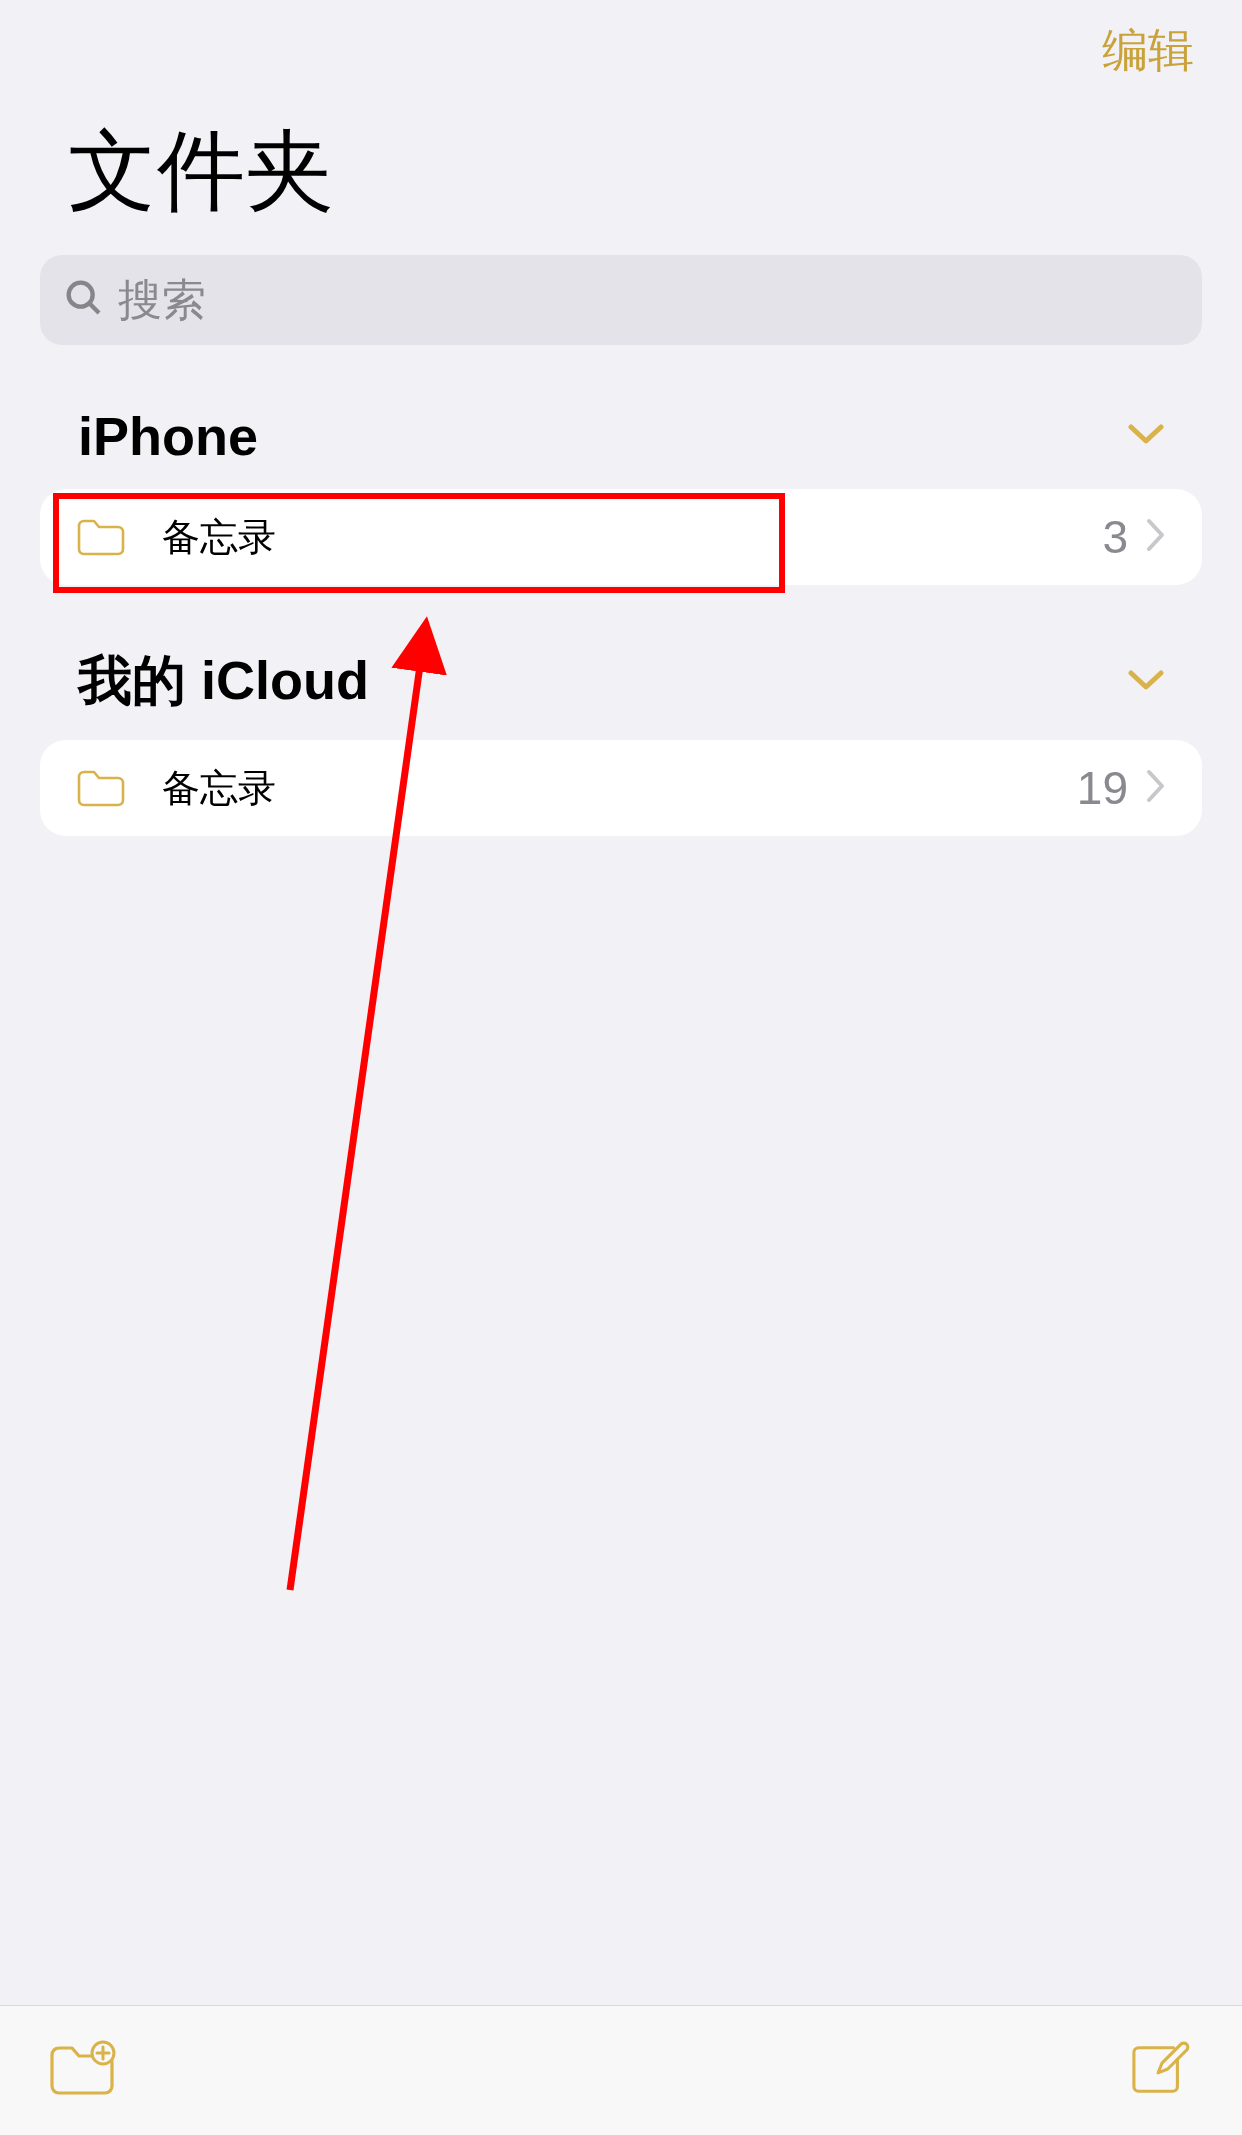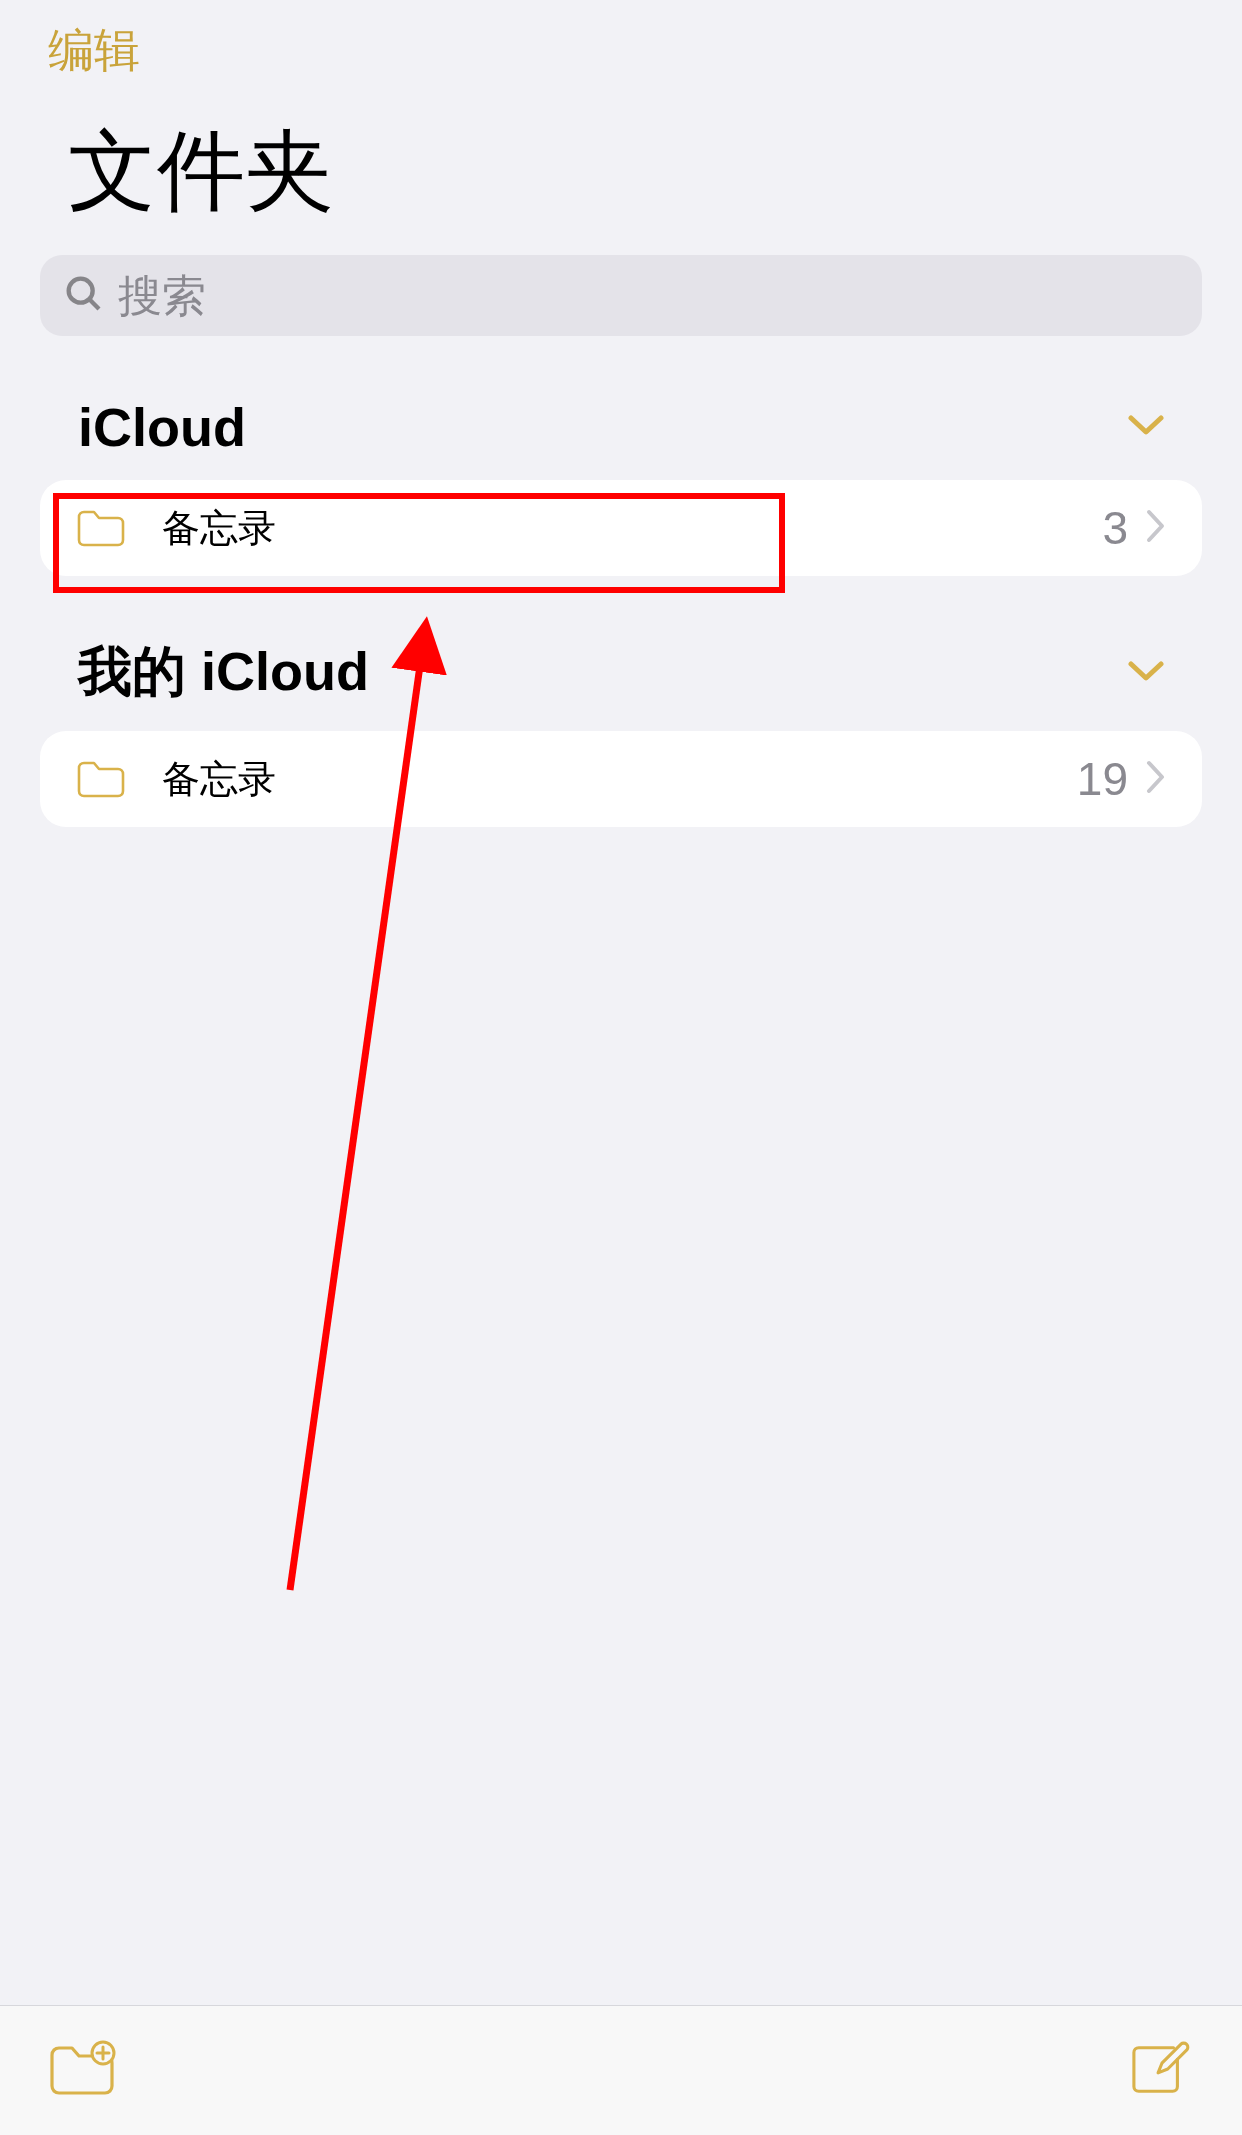--- a/index.html
+++ b/index.html
@@ -10,20 +10,21 @@
     body {
       width: 1242px;
       height: 2135px;
       background: #f2f2f6;
       font-family: -apple-system, "PingFang SC", "Helvetica Neue", Arial, sans-serif;
       position: relative;
       overflow: hidden;
     }
     .nav-bar {
       display: flex;
+      justify-content: flex-end;
       padding: 20px 48px 0 48px;
     }
     .edit-btn {
       color: #c9a33a;
       font-size: 46px;
       font-weight: 400;
       background: none;
       border: none;
     }
     .page-title {
@@ -34,21 +35,21 @@
       letter-spacing: 1px;
     }
     .search-wrapper {
       padding: 0 40px;
     }
     .search-bar {
       display: flex;
       align-items: center;
       background: #e4e3e9;
       border-radius: 22px;
-      height: 81px;
+      height: 90px;
       padding: 0 24px;
     }
     .search-icon-svg {
       width: 40px;
       height: 40px;
       margin-right: 14px;
       flex-shrink: 0;
     }
     .search-input {
       border: none;
@@ -169,21 +170,21 @@
       <svg class="search-icon-svg" viewBox="0 0 24 24" fill="none" stroke="#868589" stroke-width="2.6">
         <circle cx="10" cy="10" r="7.2"></circle>
         <line x1="15.5" y1="15.5" x2="21" y2="21"></line>
       </svg>
     </span>
     <input class="search-input" type="text" placeholder="搜索" style="">
   </div>
 </div>
 
 <div class="section-header">
-  <span class="section-title">iCloud</span>
+  <span class="section-title">iPhone</span>
   <span>
     <svg class="chevron-down-svg" viewBox="0 0 36 24" fill="none" stroke="#d9b24a" stroke-width="5" stroke-linecap="round" stroke-linejoin="round">
       <polyline points="3,5 18,19 33,5"></polyline>
     </svg>
   </span>
 </div>
 
 <div class="folder-list">
   <div class="folder-row">
     <span class="row-icon">

